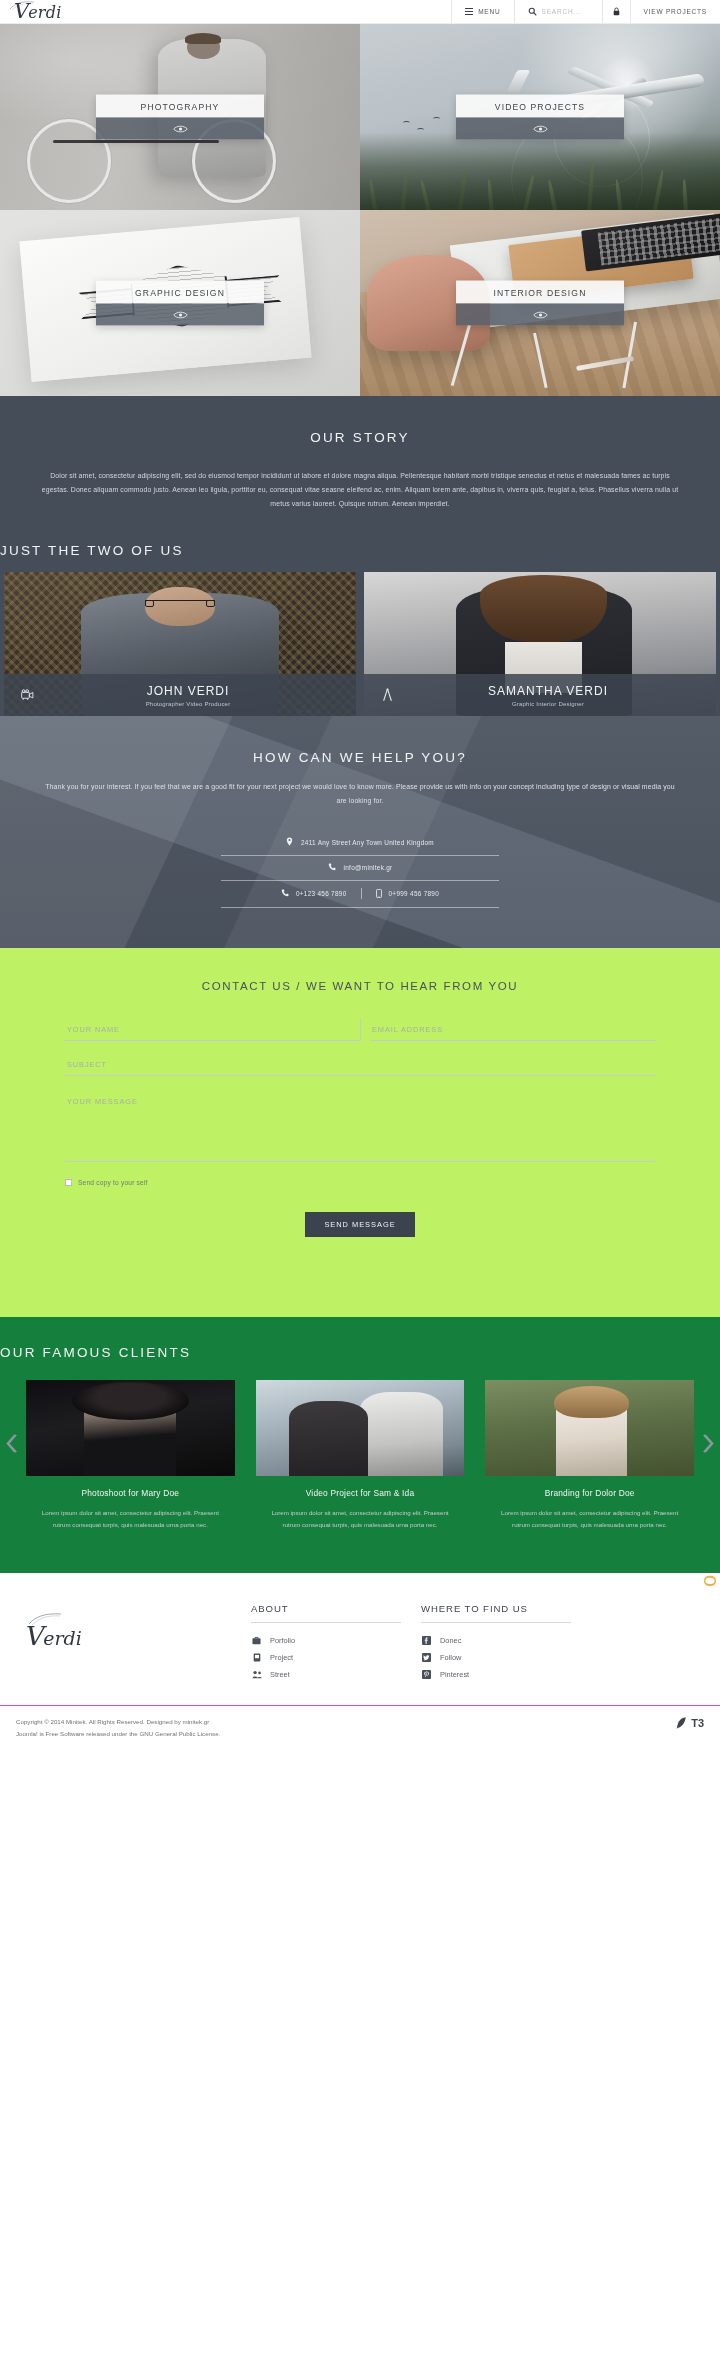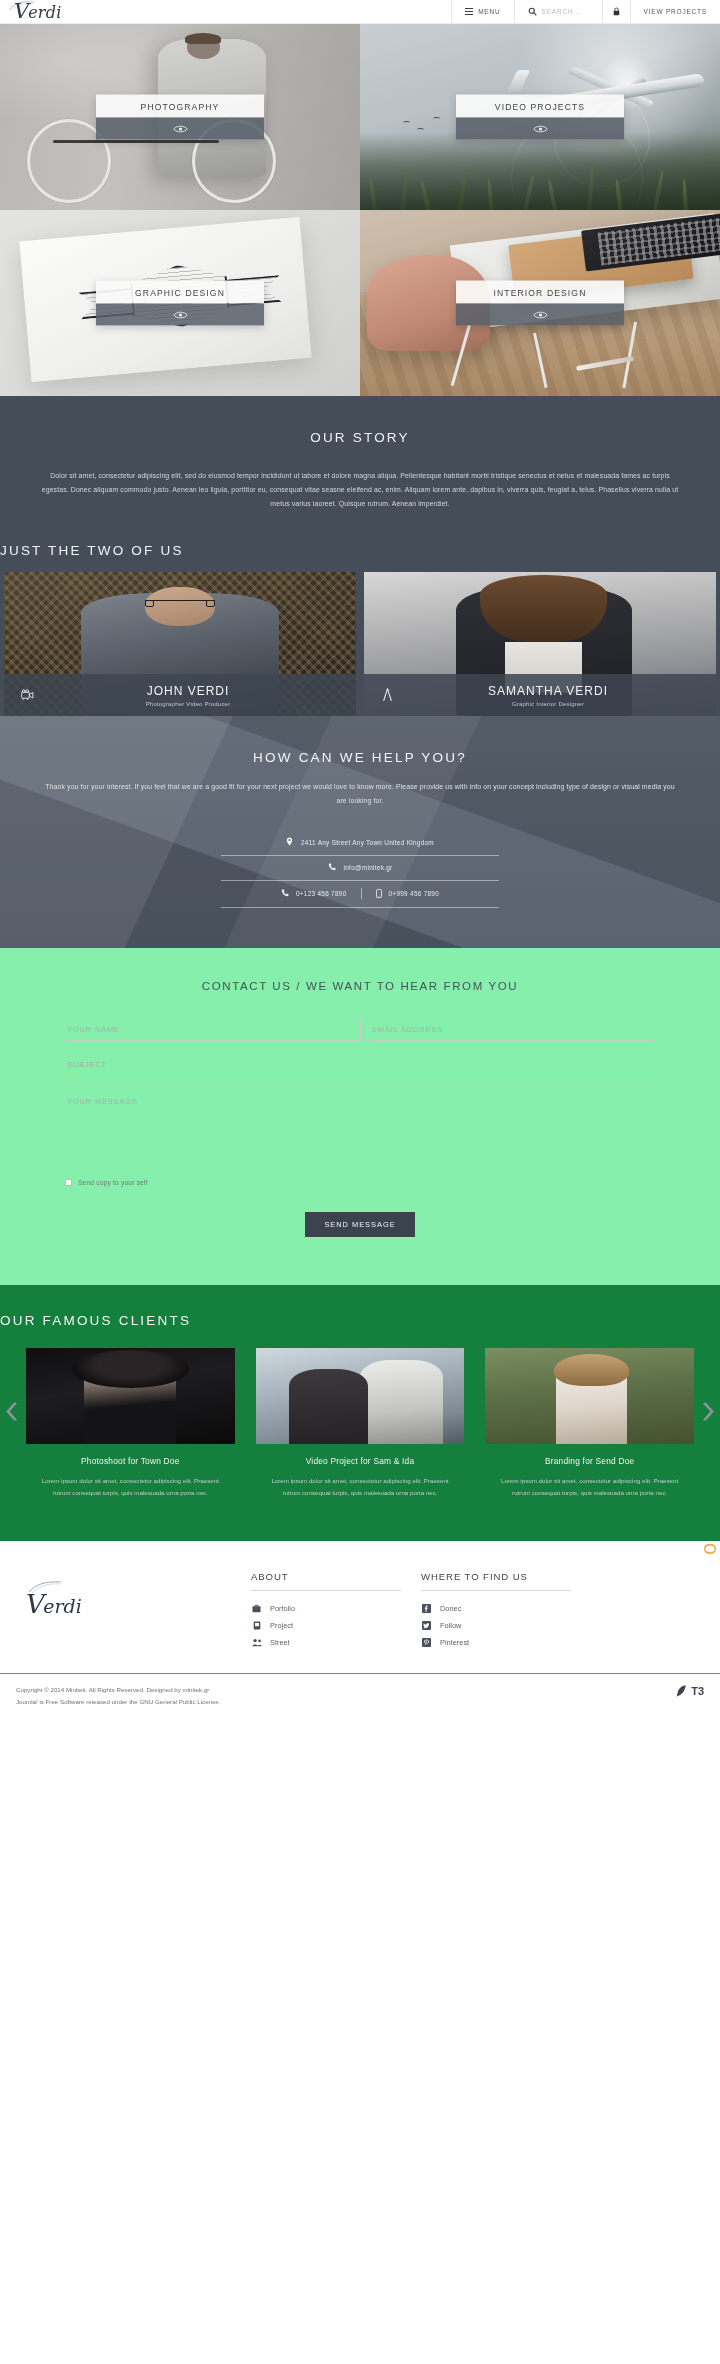--- a/index.html
+++ b/index.html
@@ -458,21 +458,21 @@
     font-size: 6.4px;
     letter-spacing: .3px;
   }
   .cline:last-child { border-bottom: 1px solid rgba(255,255,255,.45); }
   .cline .sep {
     width: 1px; height: 11px; background: rgba(255,255,255,.5); margin: 0 6px;
   }
   .cline .grp { display: flex; align-items: center; gap: 7px; }
 
   
-  .formsec { background: #86efac; padding: 32px 0 48px; }
+  .formsec { background: #bef264; padding: 32px 0 80px; }
   .formsec .sec-title {
     color: #4a5059; letter-spacing: 1.6px; font-size: 11.5px; margin-bottom: 26px;
     text-align: center;
   }
   .form-wrap { width: 590px; margin: 0 auto; }
   .row2 { display: flex; }
   .fld { position: relative; }
   .fld input, .fld textarea {
     width: 100%;
     border: 0;
@@ -955,37 +955,37 @@
         <path d="M2 1 L9 9 L2 17" fill="none" stroke="#8e949c" stroke-width="2.6" stroke-linecap="square"></path>
       </svg>
     </div>
 
     <div class="client-grid">
       <div class="ccard">
         <div class="cthumb c1">
           <div class="fig"></div>
             <div class="hair"></div>
         </div>
-        <div class="ctitle">Photoshoot for Town Doe</div>
+        <div class="ctitle">Photoshoot for Mary Doe</div>
         <div class="ctext">Lorem ipsum dolor sit amet, consectetur adipiscing elit. Praesent rutrum consequat turpis, quis malesuada urna porta nec.</div>
       </div>
       <div class="ccard">
         <div class="cthumb c2">
           <div class="man"></div>
             <div class="woman"></div>
         </div>
         <div class="ctitle">Video Project for Sam &amp; Ida</div>
         <div class="ctext">Lorem ipsum dolor sit amet, consectetur adipiscing elit. Praesent rutrum consequat turpis, quis malesuada urna porta nec.</div>
       </div>
       <div class="ccard">
         <div class="cthumb c3">
           <div class="fig"></div>
             <div class="hair"></div>
         </div>
-        <div class="ctitle">Branding for Send Doe</div>
+        <div class="ctitle">Branding for Dolor Doe</div>
         <div class="ctext">Lorem ipsum dolor sit amet, consectetur adipiscing elit. Praesent rutrum consequat turpis, quis malesuada urna porta nec.</div>
       </div>
     </div>
   </div>
 
   <div class="footer">
     <div class="watermark">intofolio</div>
     <div class="wm-x">✕</div>
 
     <div class="footer-inner">

